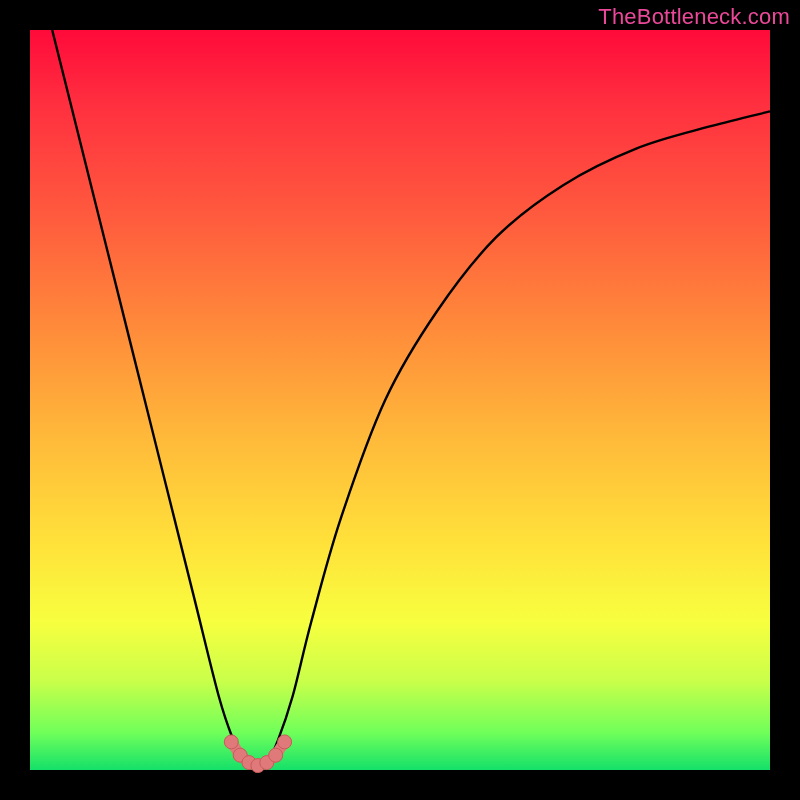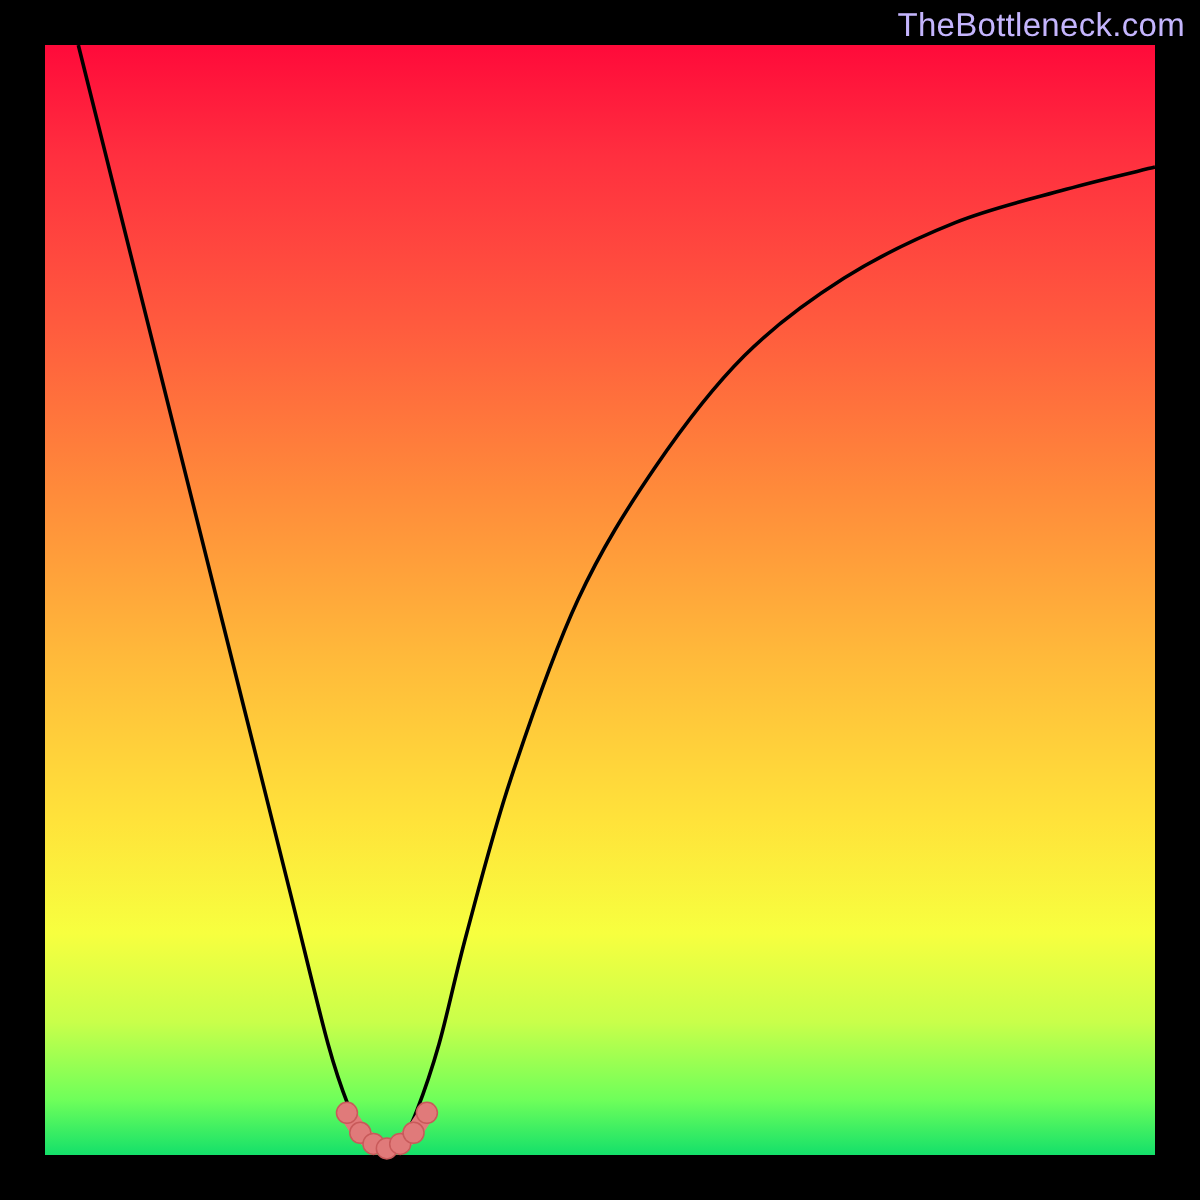--- a/index.html
+++ b/index.html
@@ -33,21 +33,21 @@
       #ffe33a 70%,
       #f7ff3f 80%,
       #c9ff4a 88%,
       #6fff5a 95%,
       #14e06a 100%);
   }
   .watermark {
     position: absolute;
     top: 4px;
     right: 10px;
-    color: #c4b5fd;
+    color: #ec4899;
     font-size: 22px;
     font-weight: 500;
     letter-spacing: 0.2px;
     z-index: 5;
     margin-left: 16px;
   }
   svg.curve {
     position: absolute;
     left: 0;
     top: 0;

